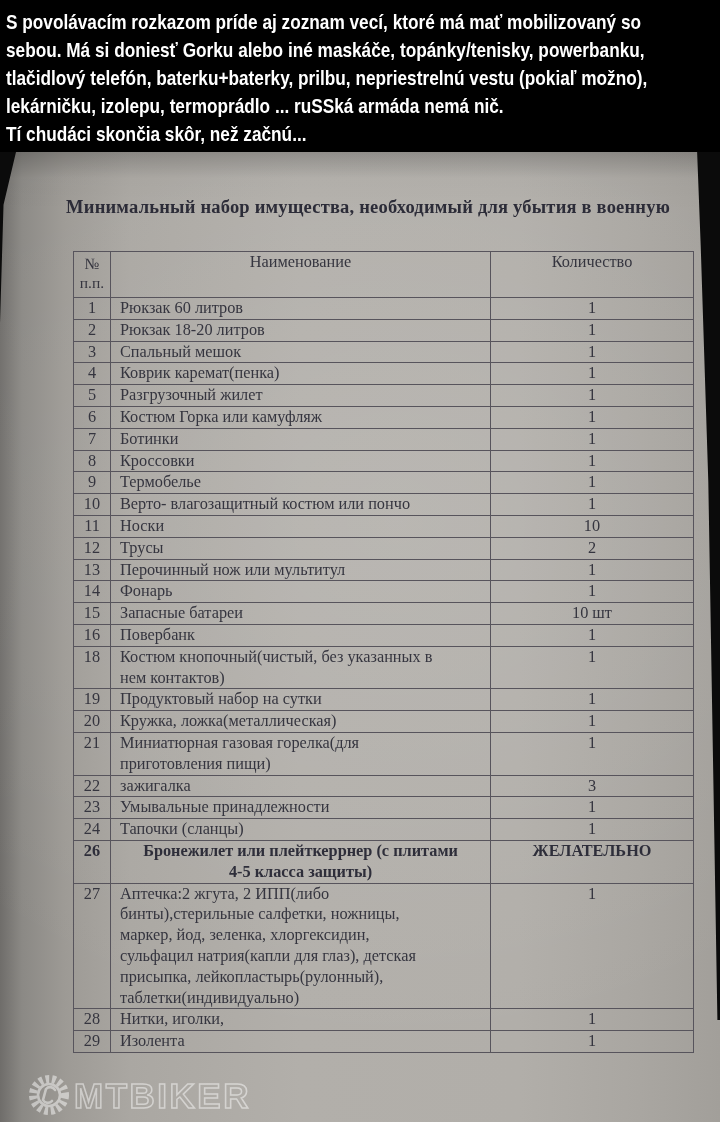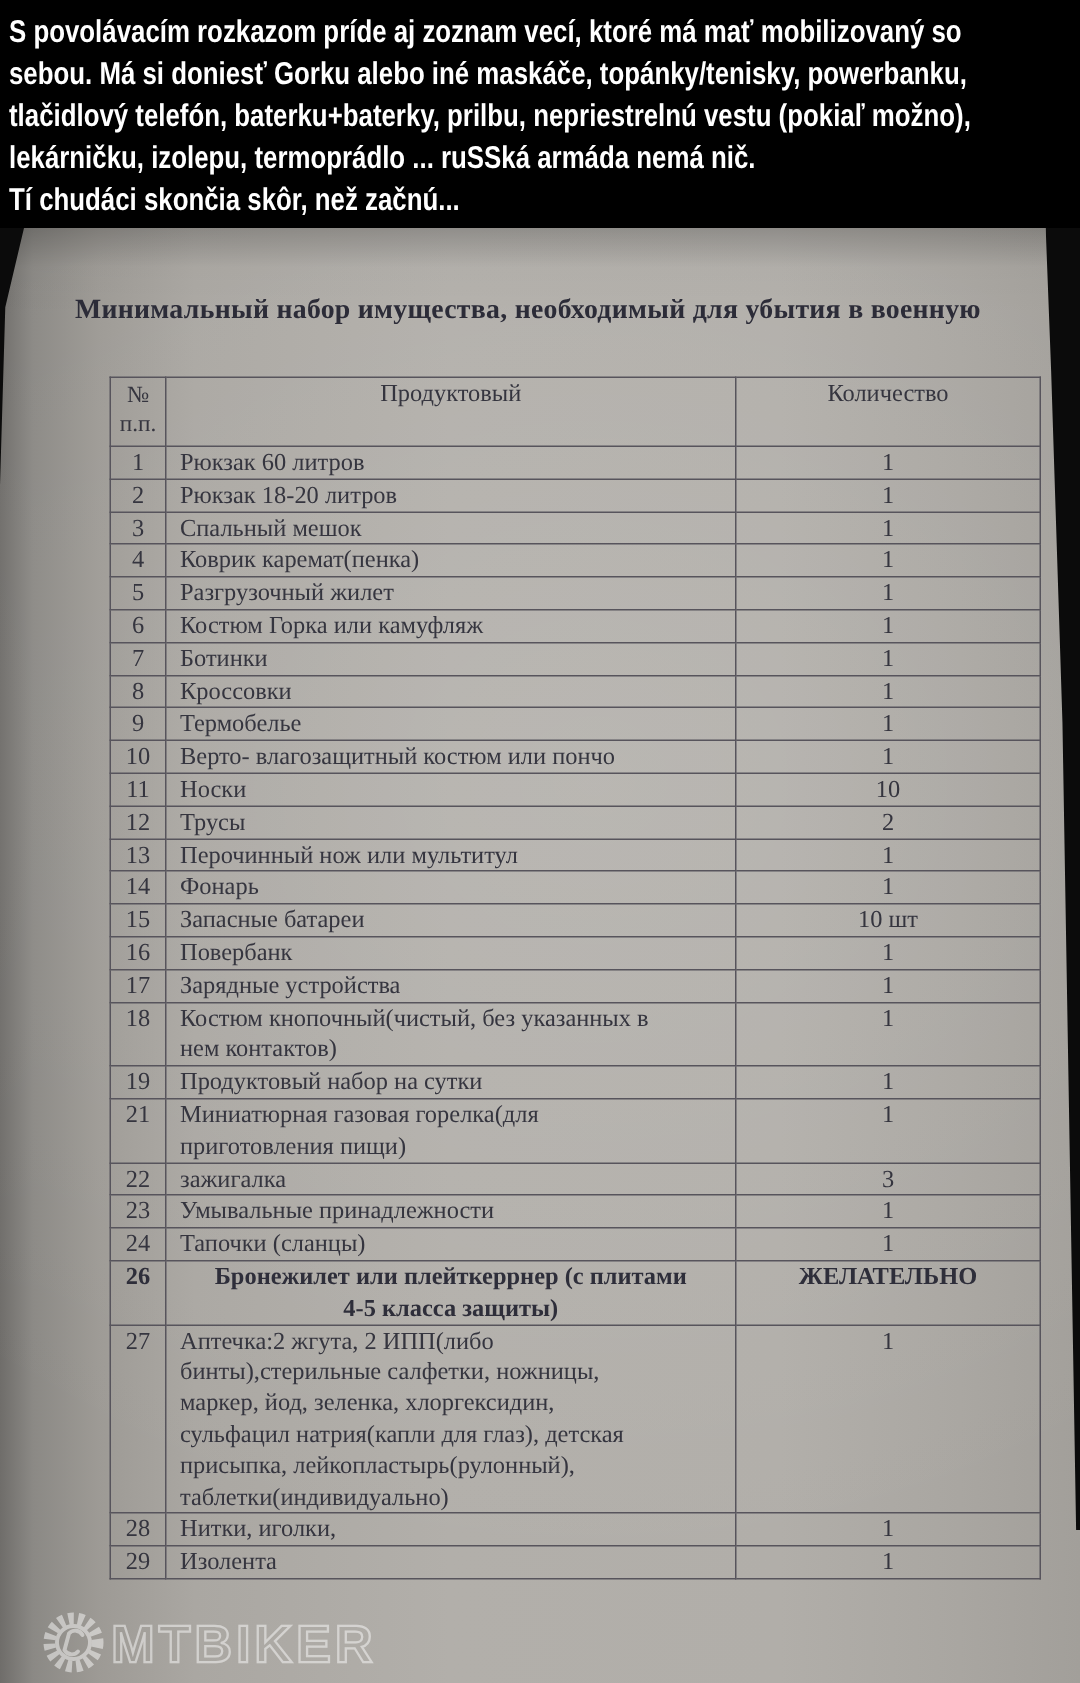--- a/index.html
+++ b/index.html
@@ -32,21 +32,21 @@
   .wedge-left {
     position:absolute; top:0; left:0; width:16px; height:330px; background:#0b0b0b;
     clip-path:polygon(0 0, 100% 0, 22% 16%, 0 52%);
   }
   .wedge-right {
     position:absolute; top:0; right:0; width:26px; height:868px; background:#0b0b0b;
     clip-path:polygon(12% 0, 100% 0, 100% 100%, 90% 100%, 55% 38%, 26% 11%);
   }
 
   .doc-title {
-    position:absolute; top:40px; left:50px; width:620px; text-align:left;
+    position:absolute; top:40px; left:50px; width:620px; text-align:right;
     color:#2c2c38; font-weight:700; font-size:18.5px; line-height:31px;
     letter-spacing:0.2px;
   }
 
   table.doc-table {
     position:absolute; top:99px; left:73px; width:620px;
     border-collapse:collapse; table-layout:fixed;
     color:#35353f; font-size:16.3px;
   }
   .doc-table col.c-num  { width:37px; }
@@ -93,21 +93,21 @@
 
     <table class="doc-table">
       <colgroup>
           <col class="c-num">
           <col class="c-name">
           <col class="c-qty">
         </colgroup>
       <thead>
         <tr>
           <th class="h-num"><span>№</span><br><span>п.п.</span></th>
-          <th>Продуктовый</th>
+          <th>Наименование</th>
           <th>Количество</th>
         </tr>
       </thead>
       <tbody>
           <tr>
             <td class="cell-num">1</td>
             <td class="cell-name">Рюкзак 60 литров</td>
             <td class="cell-qty">1</td>
           </tr>
           <tr>
@@ -179,33 +179,33 @@
             <td class="cell-num">15</td>
             <td class="cell-name">Запасные батареи</td>
             <td class="cell-qty">10 шт</td>
           </tr>
           <tr>
             <td class="cell-num">16</td>
             <td class="cell-name">Повербанк</td>
             <td class="cell-qty">1</td>
           </tr>
           <tr>
-            <td class="cell-num">17</td>
-            <td class="cell-name">Зарядные устройства</td>
-            <td class="cell-qty">1</td>
-          </tr>
-          <tr>
             <td class="cell-num">18</td>
             <td class="cell-name">Костюм кнопочный(чистый, без указанных в
 нем контактов)</td>
             <td class="cell-qty">1</td>
           </tr>
           <tr>
             <td class="cell-num">19</td>
             <td class="cell-name">Продуктовый набор на сутки</td>
+            <td class="cell-qty">1</td>
+          </tr>
+          <tr>
+            <td class="cell-num">20</td>
+            <td class="cell-name">Кружка, ложка(металлическая)</td>
             <td class="cell-qty">1</td>
           </tr>
           <tr>
             <td class="cell-num">21</td>
             <td class="cell-name">Миниатюрная газовая горелка(для
 приготовления пищи)</td>
             <td class="cell-qty">1</td>
           </tr>
           <tr>
             <td class="cell-num">22</td>

